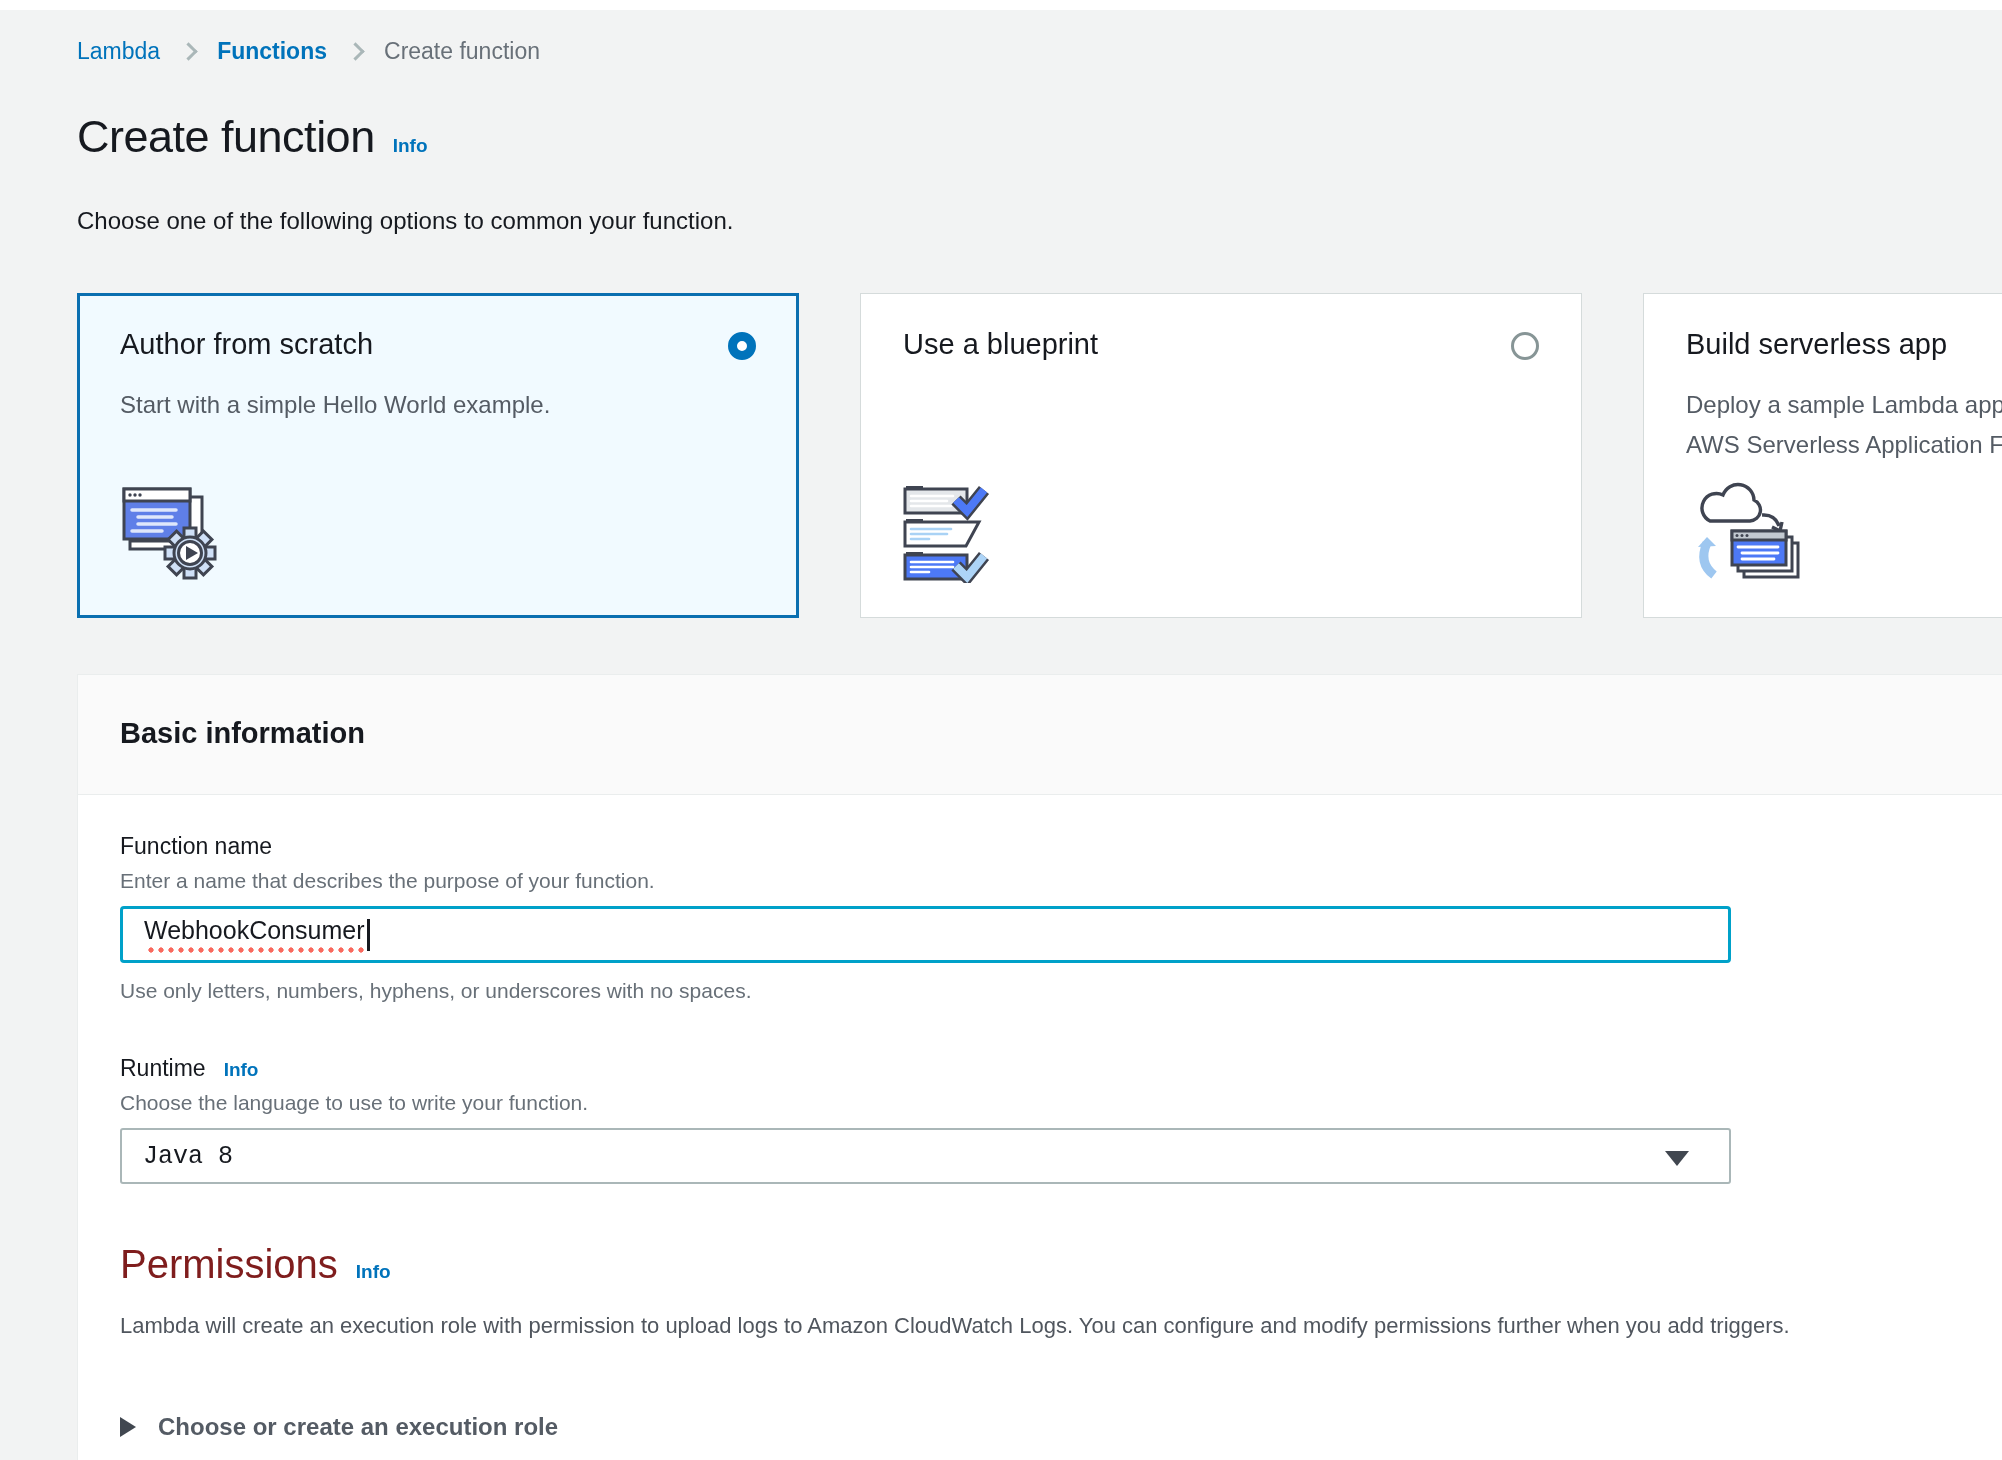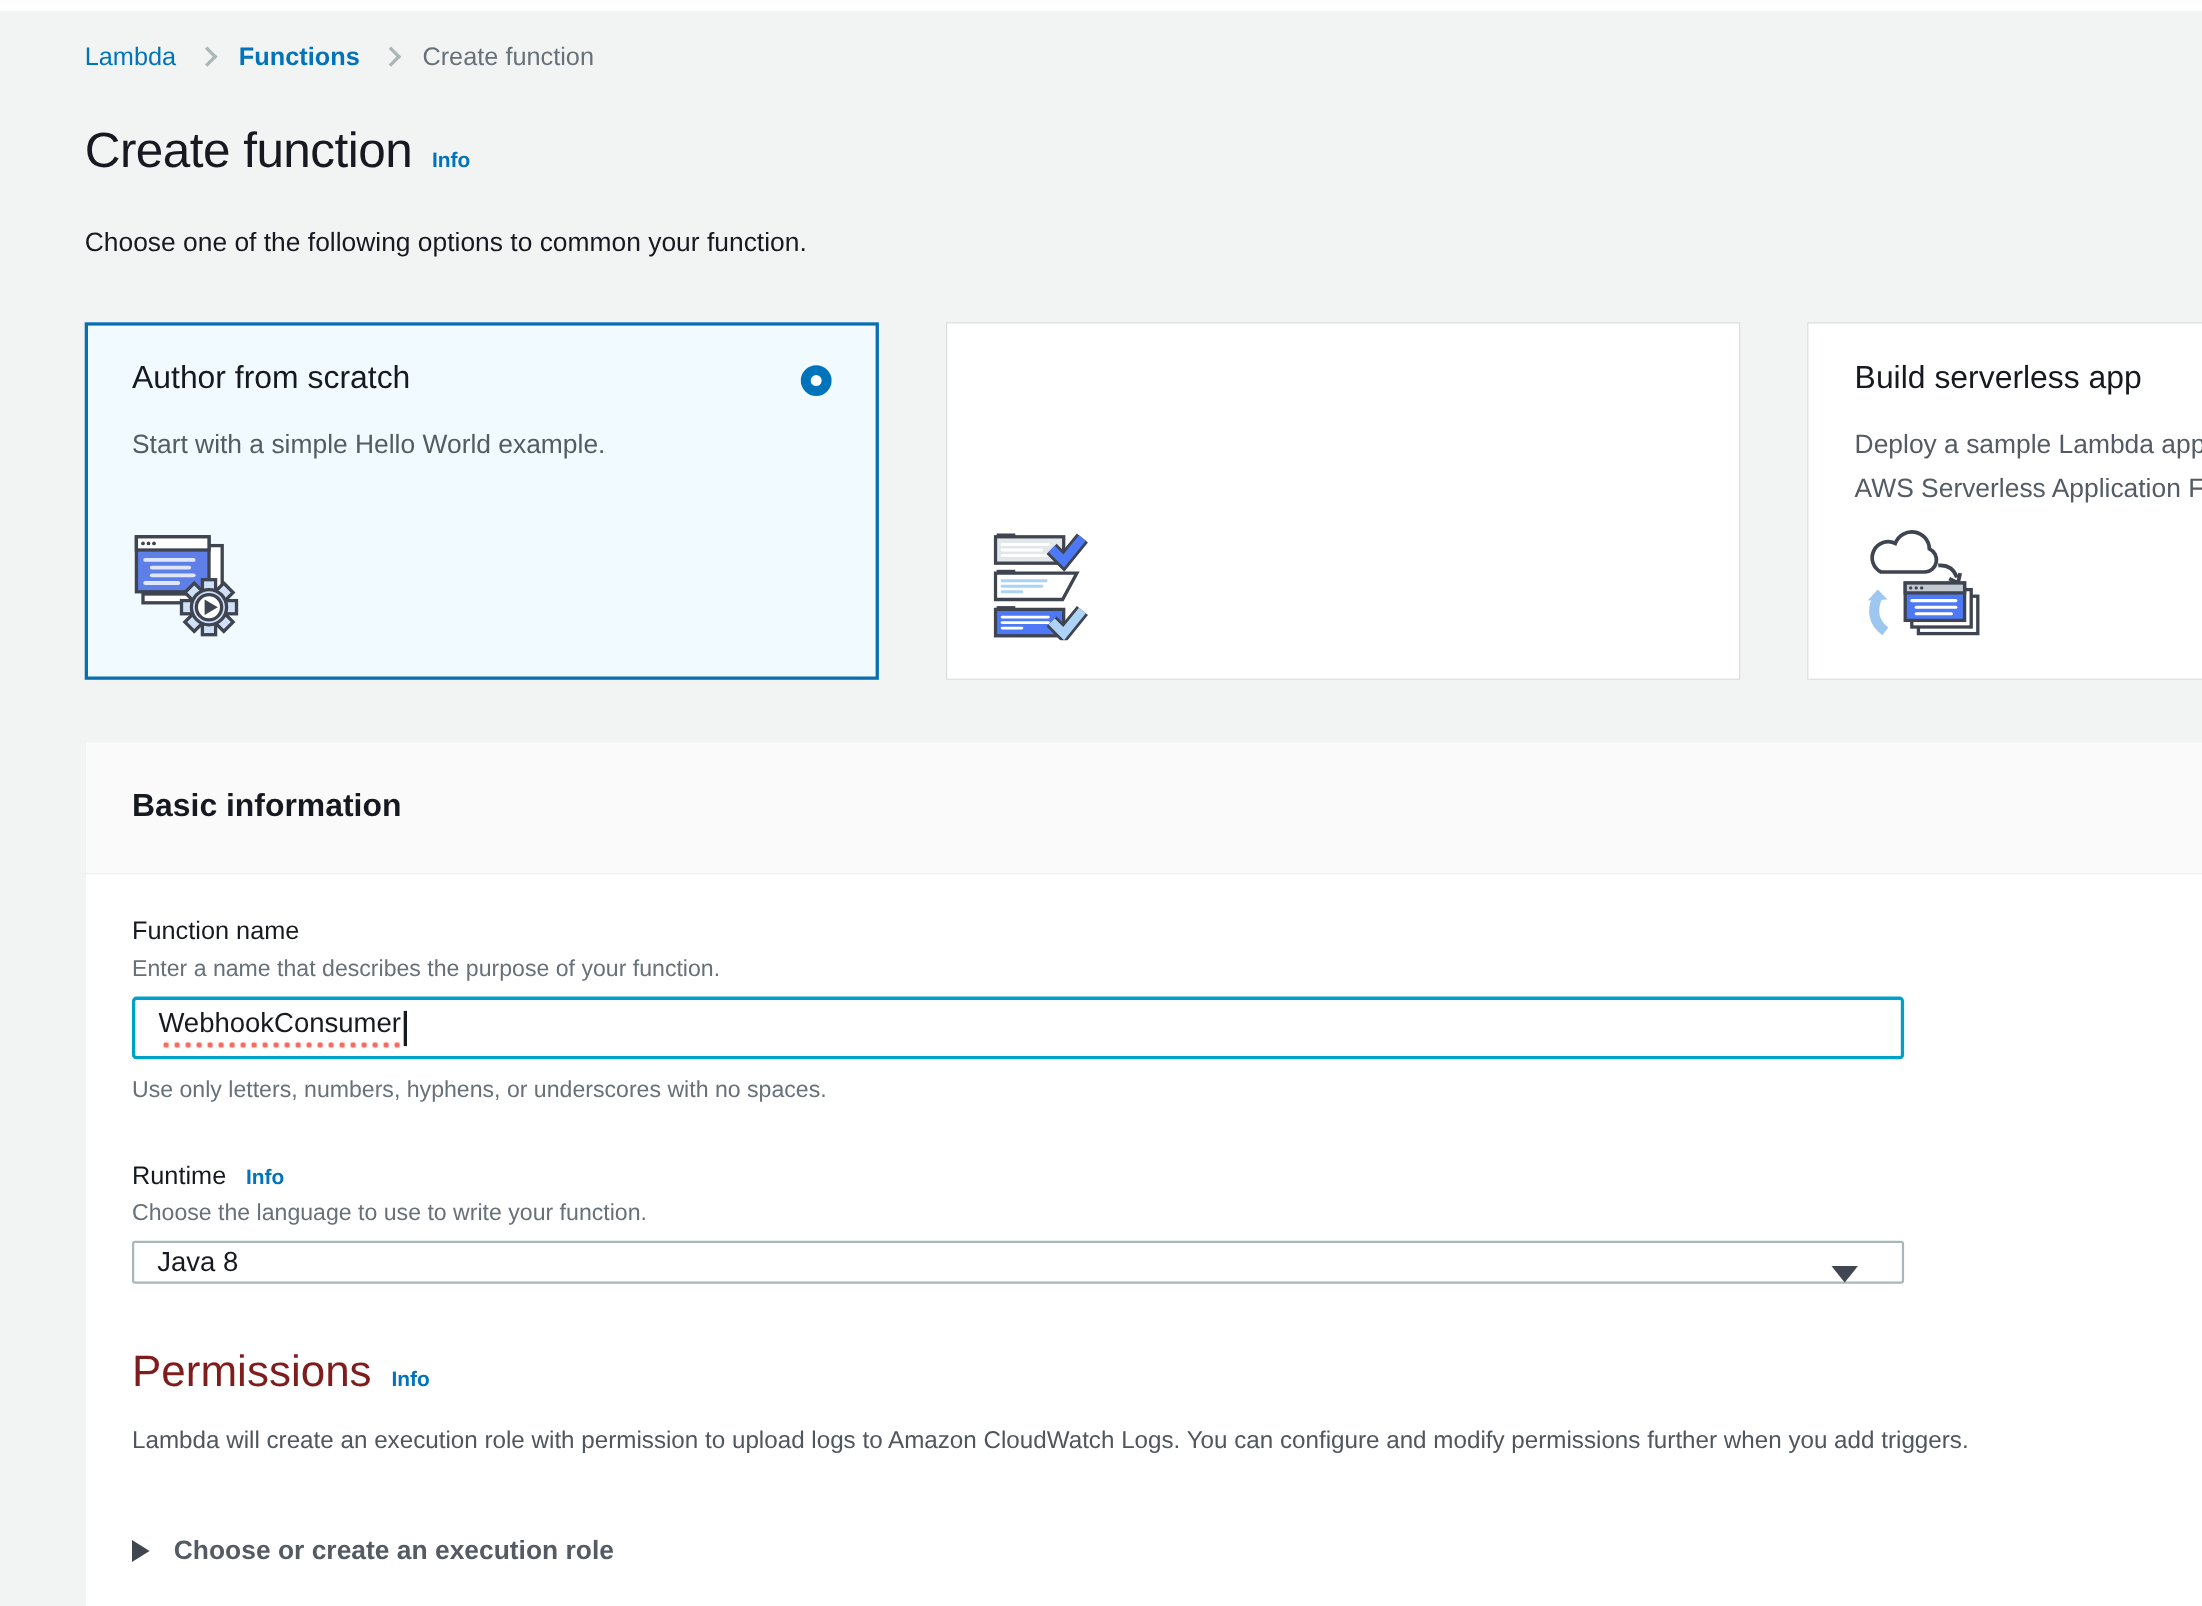--- a/index.html
+++ b/index.html
@@ -73,23 +73,23 @@
   .input-value { font-size:25px; color:#16191f;
     background-image:radial-gradient(circle, #f9695e 2.4px, rgba(0,0,0,0) 2.8px);
     background-size:10px 8px; background-repeat:repeat-x; background-position:2px 100%;
     padding-bottom:9px; line-height:30px;
   }
   .caret { display:inline-block; width:3px; height:32px; background:#16191f; margin-left:3px; vertical-align:-6px; }
 
   .label-row { display:flex; align-items:baseline; gap:18px; }
   .runtime-block { margin-top:52px; }
   .select {
-    margin-top:13px; width:1611px; height:39px;
+    margin-top:13px; width:1611px; height:56px;
     border:2px solid #aab7b8; border-radius:3px; background:#ffffff;
-    display:flex; align-items:center; padding-left:21px; position:relative; cursor:pointer;
+    display:flex; align-items:center; padding-left:21px; position:relative; cursor:pointer;font-family:Liberation Mono, monospace;
   }
   .select-value { font-size:25px; color:#16191f; }
   .select-caret {
     position:absolute; right:40px; top:21px;
     width:0; height:0; border-left:12px solid rgba(0,0,0,0);
     border-right:12px solid rgba(0,0,0,0); border-top:15px solid #414750;
   }
 
   .permissions-block { margin-top:58px; }
   .perm-title { font-size:40px; font-weight:400; color:#7f1d1d; }
@@ -157,20 +157,24 @@
               <circle r="16"></circle>
             </g>
             <circle r="11.5" fill="#ffffff" stroke="#3f4451" stroke-width="3"></circle>
             <path d="M -4 -7 L 8 0 L -4 7 Z" fill="#3f4451"></path>
           </g>
         </svg>
       </div>
     </div>
 
     <div class="card">
+      <div class="card-head">
+        <div class="card-title">Use a blueprint</div>
+        <div class="radio unchecked"></div>
+      </div>
       <div class="card-icon">
         <svg width="100" height="100" viewBox="0 0 100 100">
           <rect x="3" y="3" width="17" height="7" fill="#3f4451"></rect>
           <rect x="2" y="6" width="62" height="24" fill="#e4e7ea" stroke="#3f4451" stroke-width="3"></rect>
           <line class="ln" x1="8" y1="13" x2="50" y2="13" stroke="#ffffff" stroke-width="2.6"></line>
           <line class="ln" x1="8" y1="18" x2="44" y2="18" stroke="#ffffff" stroke-width="2.6"></line>
           <line class="ln" x1="8" y1="23" x2="48" y2="23" stroke="#ffffff" stroke-width="2.6"></line>
           <path d="M53 17 l11 11 l17 -21" fill="none" stroke="#3f4451" stroke-width="13"></path>
           <path d="M53 17 l11 11 l17 -21" fill="none" stroke="#4d79f6" stroke-width="8"></path>
           <rect x="3" y="36" width="17" height="7" fill="#3f4451"></rect>

